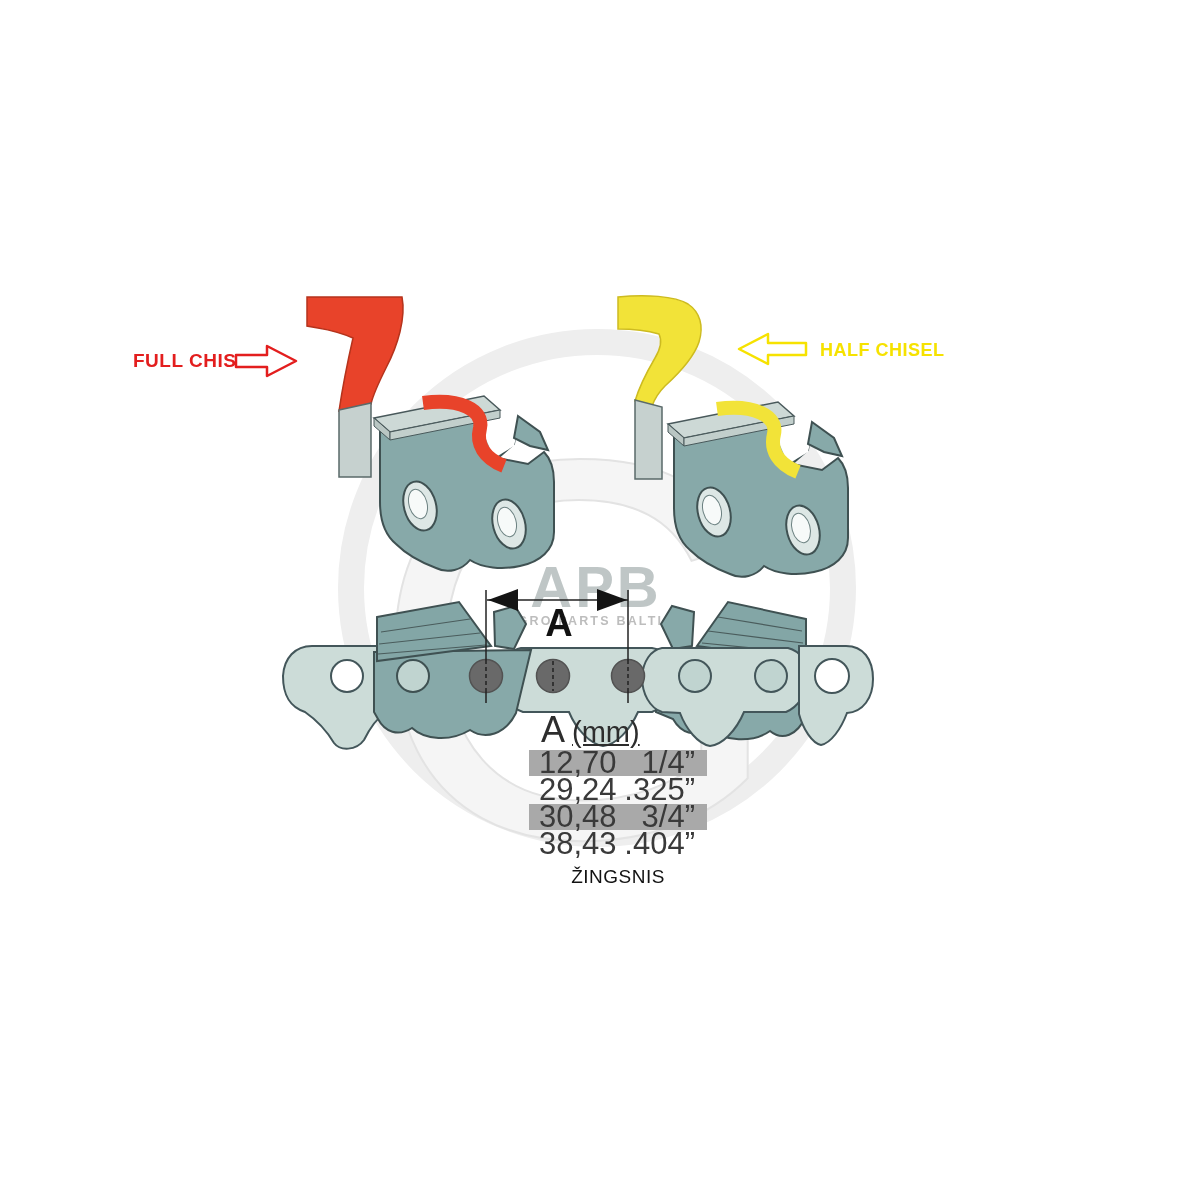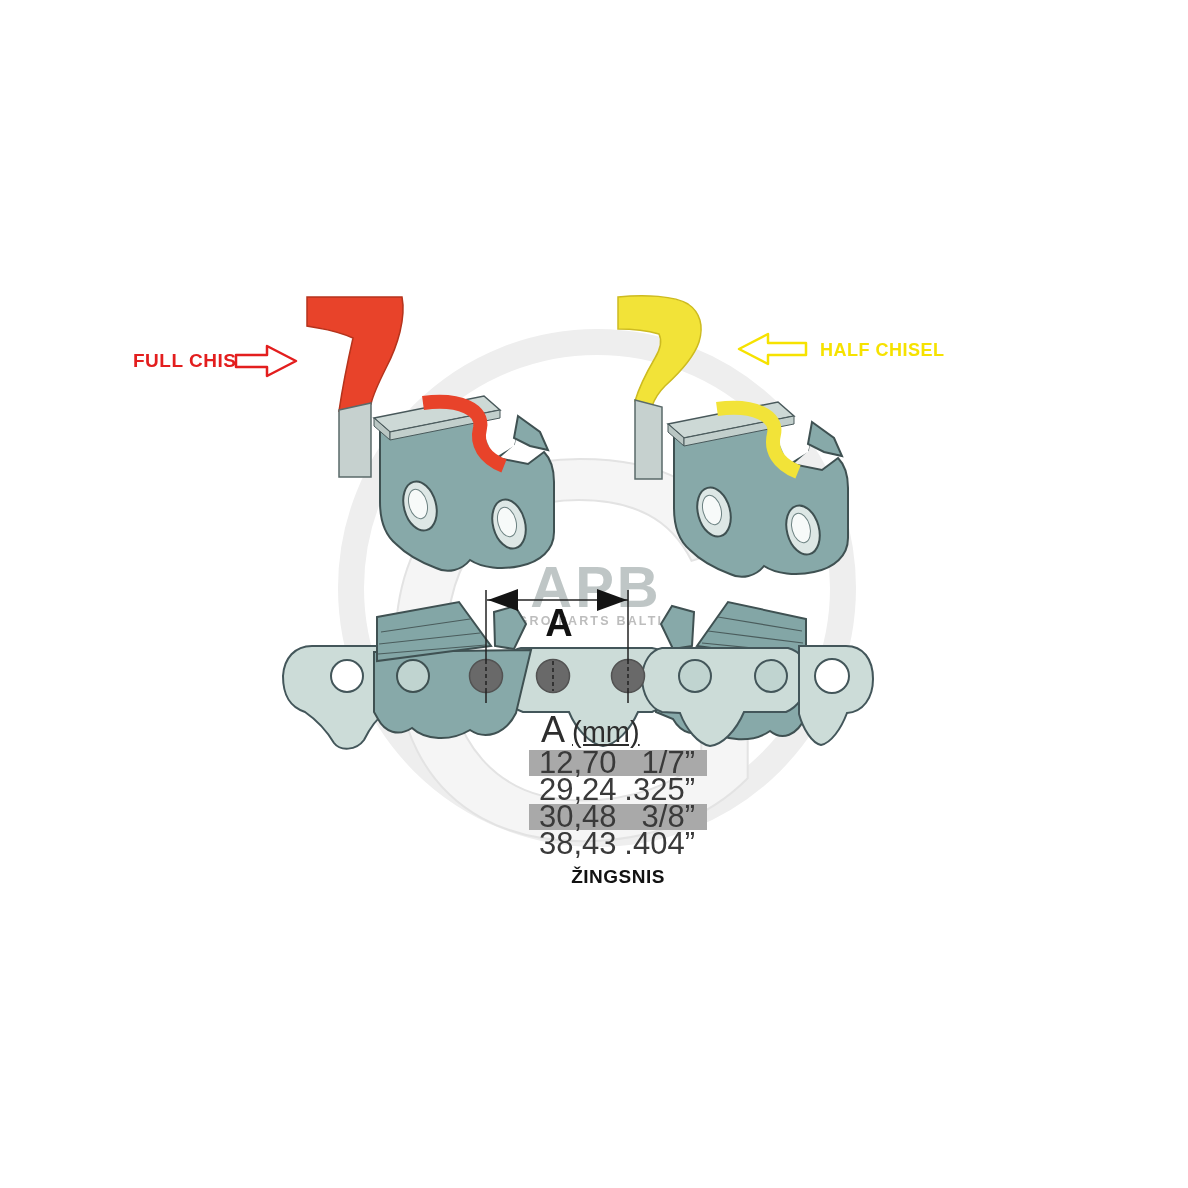--- a/index.html
+++ b/index.html
@@ -16,21 +16,21 @@
   .thead .sym { font-size:36px; line-height:40px; margin-right:7px; }
   .thead .unit { font-size:29px;text-decoration:underline; }
   .trow {
     display:flex; justify-content:space-between; align-items:center;
     height:26px; margin-bottom:1px; font-size:31px; color:#3a3a3a;
     padding:0 12px 0 10px;
   }
   .trow.hl { background:#a9a9a9; }
   .tcaption {
     position:absolute; left:529px; top:866px; width:178px; text-align:center;
-    font-size:19px; font-weight:bold; color:#121212; letter-spacing:0.5px;
+    font-size:19px; font-weight:normal; color:#121212; letter-spacing:0.5px;
   }
 </style>
 </head>
 <body>
 
 <div class="canvas">
 
   <svg class="layer" viewBox="0 0 1188 1188">
 
     <g>
@@ -147,29 +147,29 @@
     </g>
   </svg>
 
   <div class="ptable">
     <div class="thead">
       <span class="sym">A</span>
       <span class="unit">(mm)</span>
     </div>
     <div class="trow hl">
       <span>12,70</span>
-      <span>1/7”</span>
+      <span>1/4”</span>
     </div>
     <div class="trow">
       <span>29,24</span>
       <span>.325”</span>
     </div>
     <div class="trow hl">
       <span>30,48</span>
-      <span>3/8”</span>
+      <span>3/4”</span>
     </div>
     <div class="trow">
       <span>38,43</span>
       <span>.404”</span>
     </div>
   </div>
   <div class="tcaption">ŽINGSNIS</div>
 
 </div>
 

